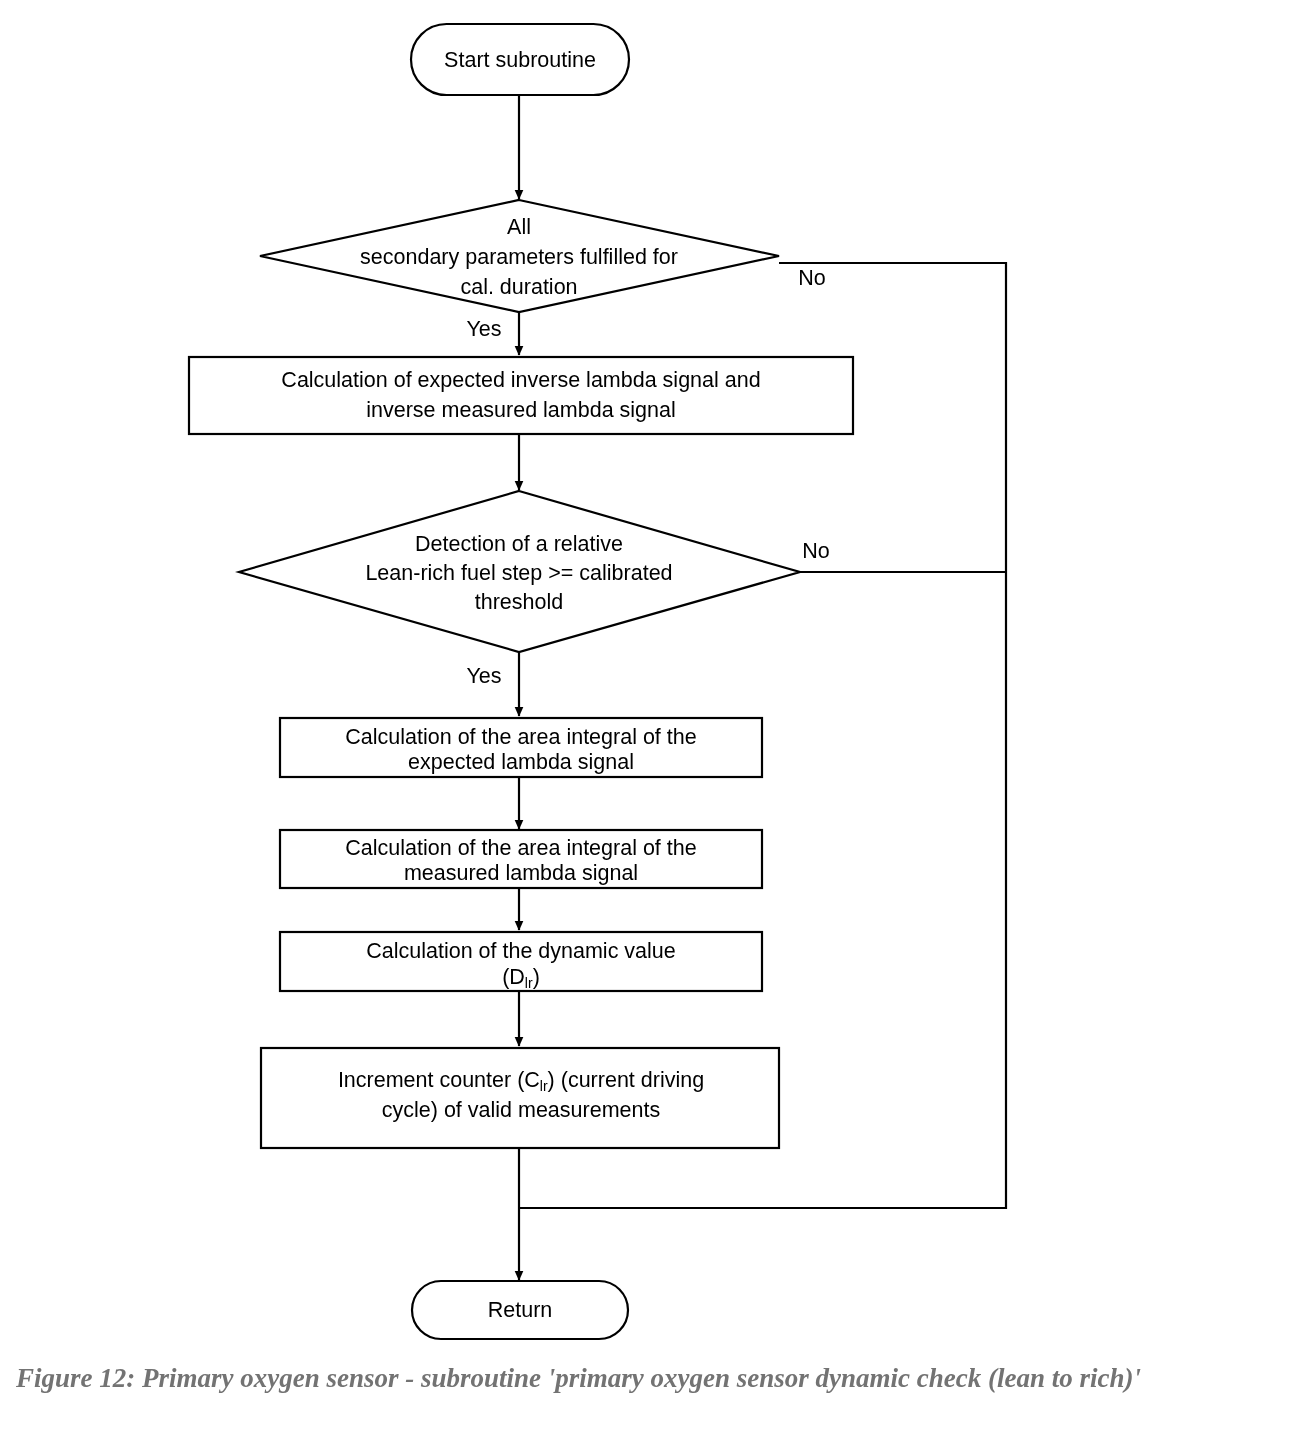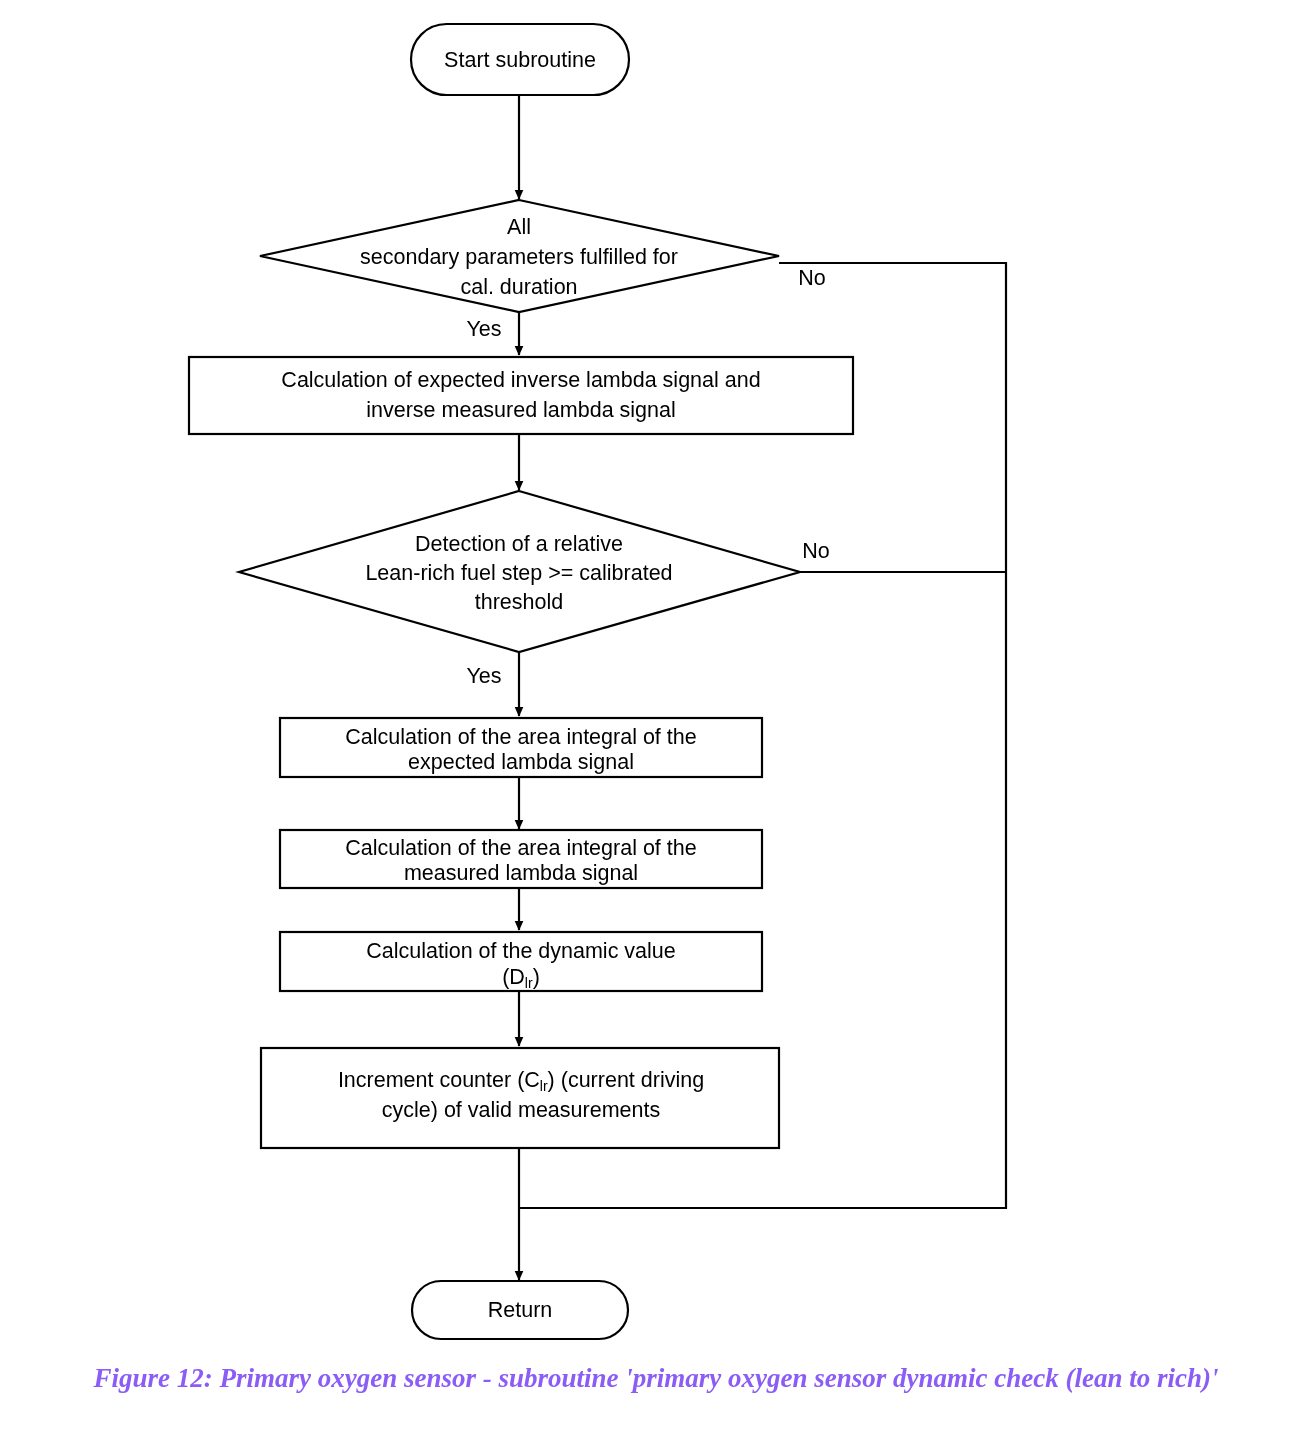--- a/index.html
+++ b/index.html
@@ -48,27 +48,26 @@
     text-anchor: middle;
   }
   .sub {
     font-size: 14px;
   }
   .caption {
     position: absolute;
     left: 0;
     top: 1358px;
     width: 1312px;
-    text-align: center;
     font-family: "Liberation Serif", serif;
     font-style: italic;
     font-weight: bold;
     font-size: 27px;
     line-height: 40px;
-    color: #8b5cf6;
+    color: #737373;
     padding: 0 16px;
     box-sizing: border-box;
   }
 </style>
 </head>
 <body>
 
 <div id="flowchart-root">
 
   <svg class="diagram" viewBox="0 0 1312 1446">

